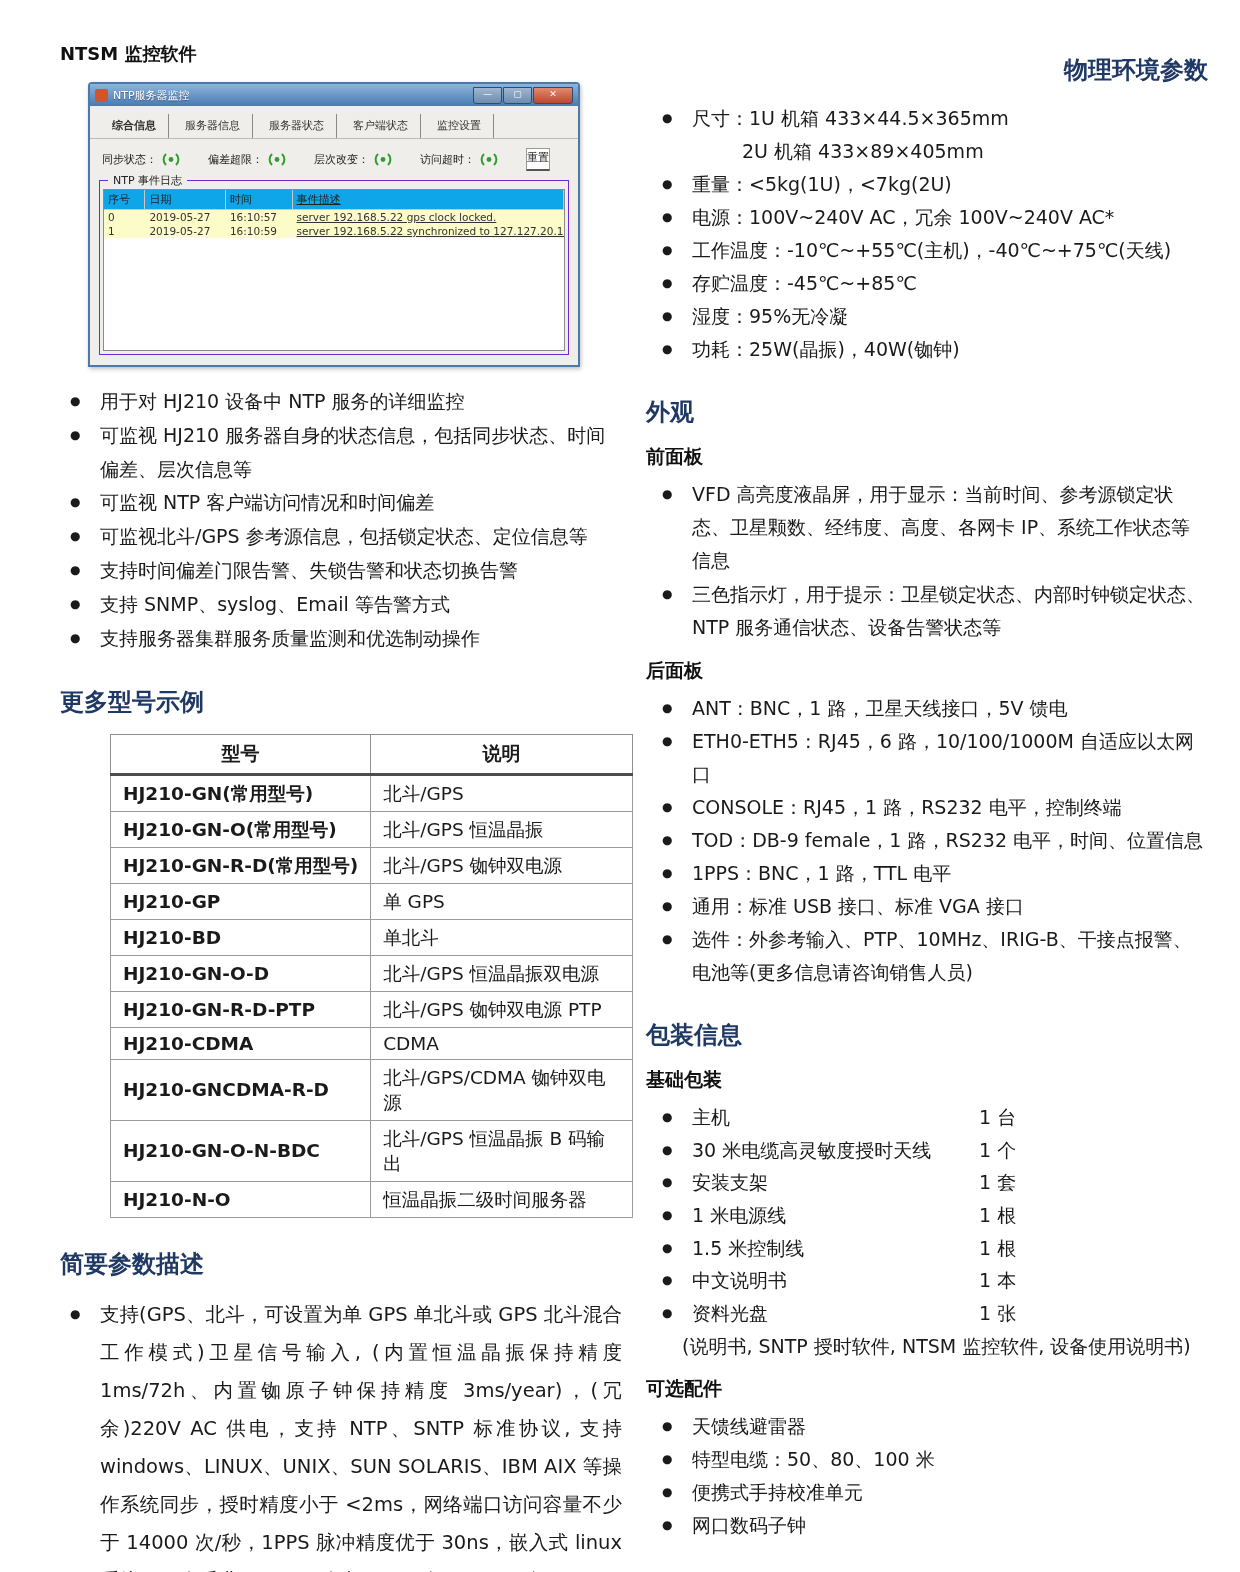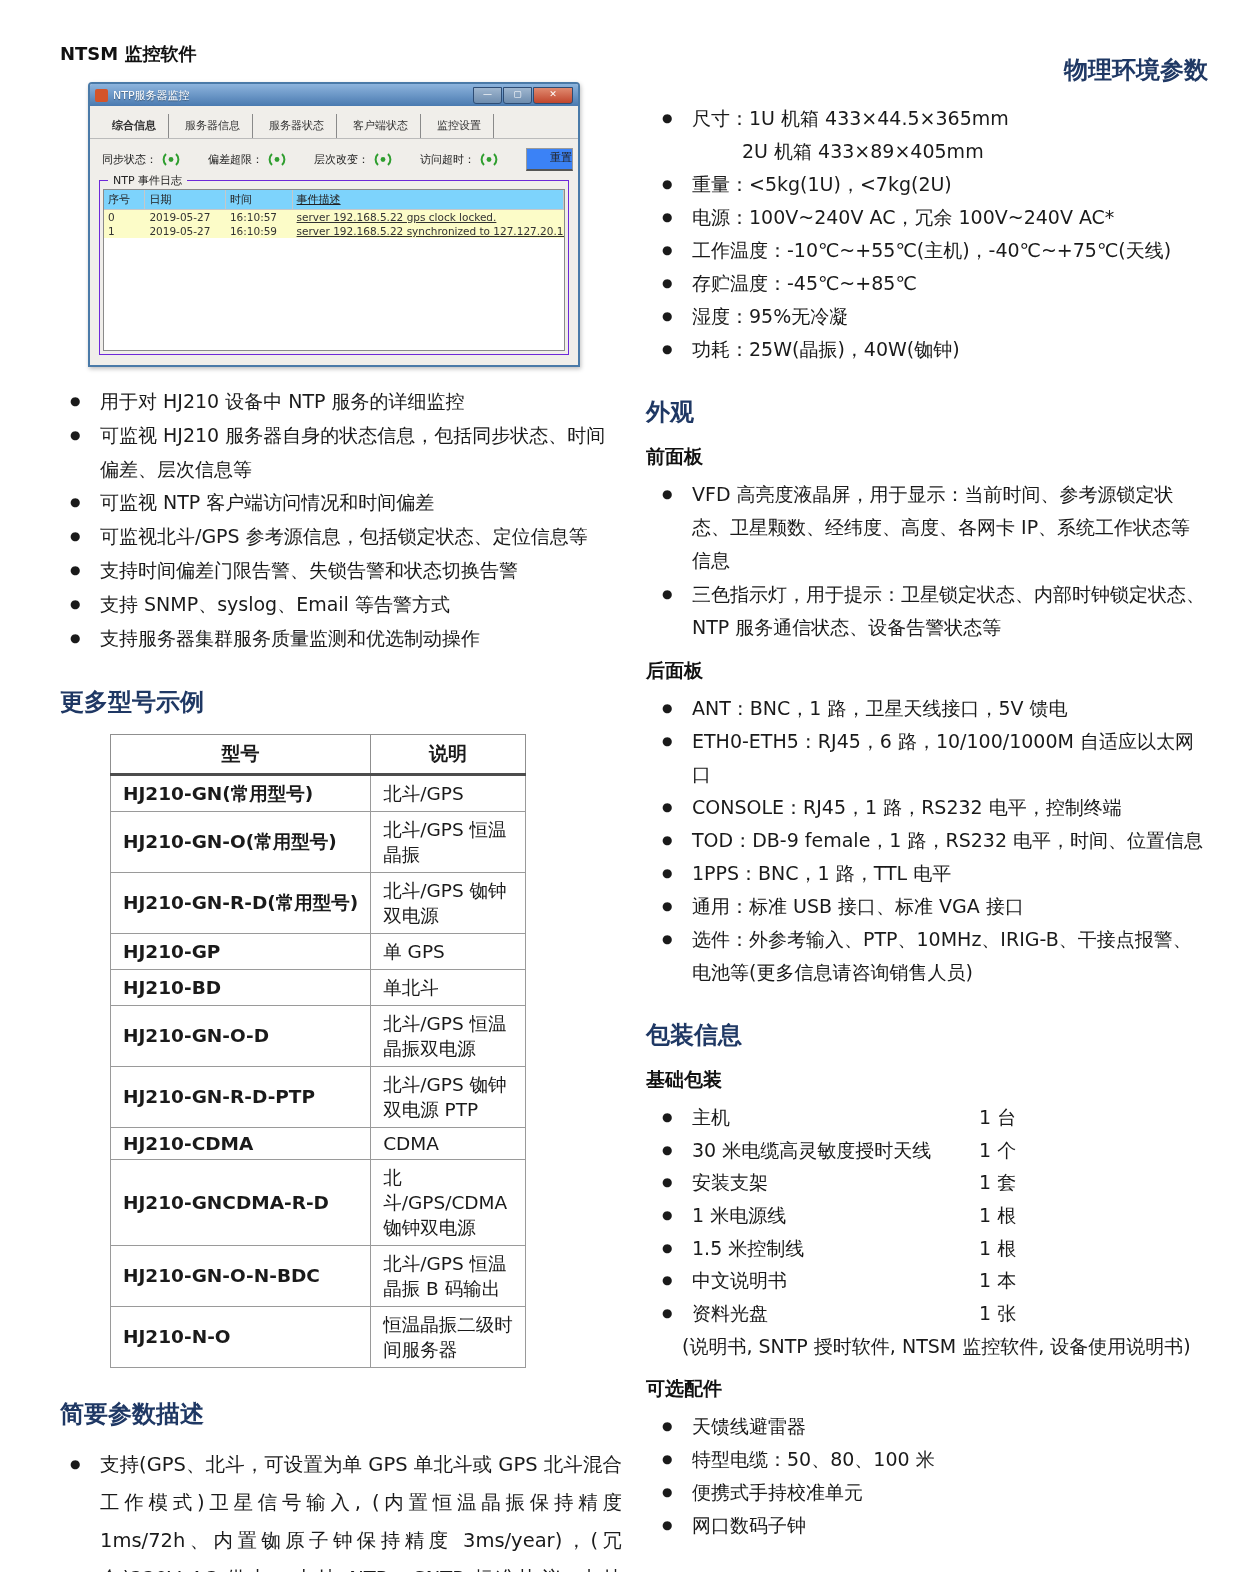--- a/index.html
+++ b/index.html
@@ -29,36 +29,36 @@
   .app-ico{width:13px;height:13px;background:#d4542a;border-radius:2px;margin-right:5px;flex:none;}
   .wtitle{font-size:11px;color:#ffffff;flex:1;text-shadow:0 1px 1px rgba(0,0,0,.4);white-space:nowrap;overflow:hidden;}
   .wbtns{display:flex;gap:1px;}
   .wbtn{width:27px;height:15px;border:1px solid #2d4c74;border-radius:0 0 3px 3px;font-size:9px;line-height:13px;
     text-align:center;color:#fff;background:linear-gradient(#9fb6cf,#6d8cae);}
   .wbtn.close{background:linear-gradient(#e08a70,#c0452c);width:38px;}
 
   .tabbar{display:flex;gap:4px;padding:8px 10px 0 10px;border-bottom:1px solid #bbb;}
   .tab{font-size:11px;color:#333;padding:4px 12px 5px 12px;border-right:1px solid #8a8a8a;white-space:nowrap;}
   .tab.sel{font-weight:bold;}
-  .statusrow{display:flex;align-items:center;padding:9px 5px 7px 12px;}
+  .statusrow{display:flex;align-items:center;padding:9px 28px 7px 12px;}
   .stitem{display:flex;align-items:center;font-size:11px;color:#222;margin-right:26px;white-space:nowrap;}
   .sig{margin-left:3px;}
-  .resetbtn{margin-left:auto;width:72px;height:20px;background:#3b82f6;border:1px solid #9a9a9a;
+  .resetbtn{margin-left:auto;width:72px;height:20px;background:#ffffff;border:1px solid #9a9a9a;
     border-bottom:2px solid #555;font-size:11px;color:#222;text-align:right;line-height:18px;}
   .groupbox{margin:2px 9px 10px 9px;border:1px solid #6d28d9;position:relative;height:162px;padding:8px 3px 3px 3px;}
   .legend{position:absolute;top:-8px;left:8px;background:#f0eeea;padding:0 5px;font-size:11px;color:#222;white-space:nowrap;}
   .listview{background:#ffffff;border:1px solid #8a8a8a;height:100%;box-sizing:border-box;overflow:hidden;}
-  .lv-head{display:flex;border-bottom:1px solid #c7c7c7;background:#7dd3fc;}
+  .lv-head{display:flex;border-bottom:1px solid #c7c7c7;background:#0ea5e9;}
   .lv-head span{font-size:11px;color:#222;padding:2px 4px;border-right:1px solid #c7c7c7;box-sizing:border-box;white-space:nowrap;overflow:hidden;}
   .lv-row{display:flex;background:#fcfcc8;}
   .lv-row span{font-size:10.5px;color:#333;padding:1px 4px;box-sizing:border-box;white-space:nowrap;overflow:hidden;}
   .c0{width:9%;}.c1{width:17.5%;}.c2{width:14.5%;}.c3{width:59%;text-decoration:underline;}
 
   
-  table.models{border-collapse:collapse;margin:8px 0 0 50px;width:416px;}
+  table.models{border-collapse:collapse;margin:8px 0 0 50px;width:523px;}
   table.models th{border:1px solid #8f8f8f;border-bottom:3px solid #4d4d4d;font-size:19px;padding:6px 4px;text-align:center;font-weight:bold;}
   table.models td{border:1px solid #9a9a9a;font-size:18.5px;padding:5px 12px;}
   table.models td.m{font-weight:bold;white-space:nowrap;}
 
   .para li{position:relative;padding-left:40px;font-size:19.5px;line-height:1.95;text-align:justify;}
   .para li::before{content:"●";position:absolute;left:10px;top:0;font-size:12px;line-height:3.1;}
 
   .pk li{position:relative;padding-left:46px;font-size:19px;line-height:1.72;}
   .pk li::before{content:"●";position:absolute;left:16px;top:0;font-size:12px;line-height:2.7;}
   .pk .qty{position:absolute;left:333px;top:0;}

